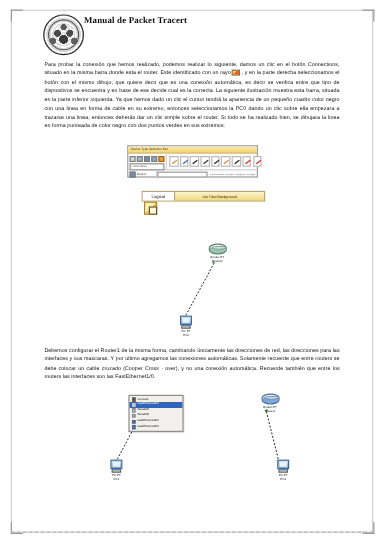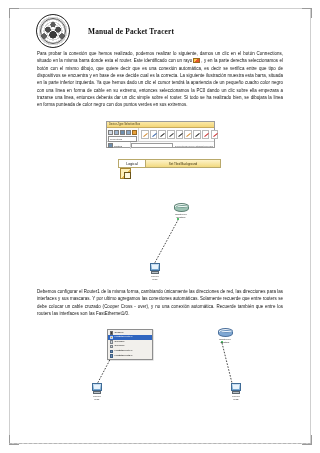--- a/index.html
+++ b/index.html
@@ -48,22 +48,21 @@
     left: 9px; top: 443px; width: 302px;
     border-top: 1px dashed #b5b5b5;
   }
 
   
   .doc-header {
     position: absolute;
     left: 36px; top: 12px;
     width: 240px; height: 38px;
     display: flex;
-    align-items: center;
-    gap: 18px;
+    gap: 0;
   }
   .seal {
     width: 34px; height: 34px;
     border-radius: 50%;
     border: 1.2px solid #2b2b2b;
     background:
       radial-gradient(circle at 50% 62%, #3a3a3a 0 14%, rgba(255,255,255,0) 15%),
       radial-gradient(circle at 34% 46%, #4a4a4a 0 10%, rgba(255,255,255,0) 11%),
       radial-gradient(circle at 66% 46%, #4a4a4a 0 10%, rgba(255,255,255,0) 11%),
       radial-gradient(circle at 50% 30%, #5a5a5a 0 9%, rgba(255,255,255,0) 10%),

